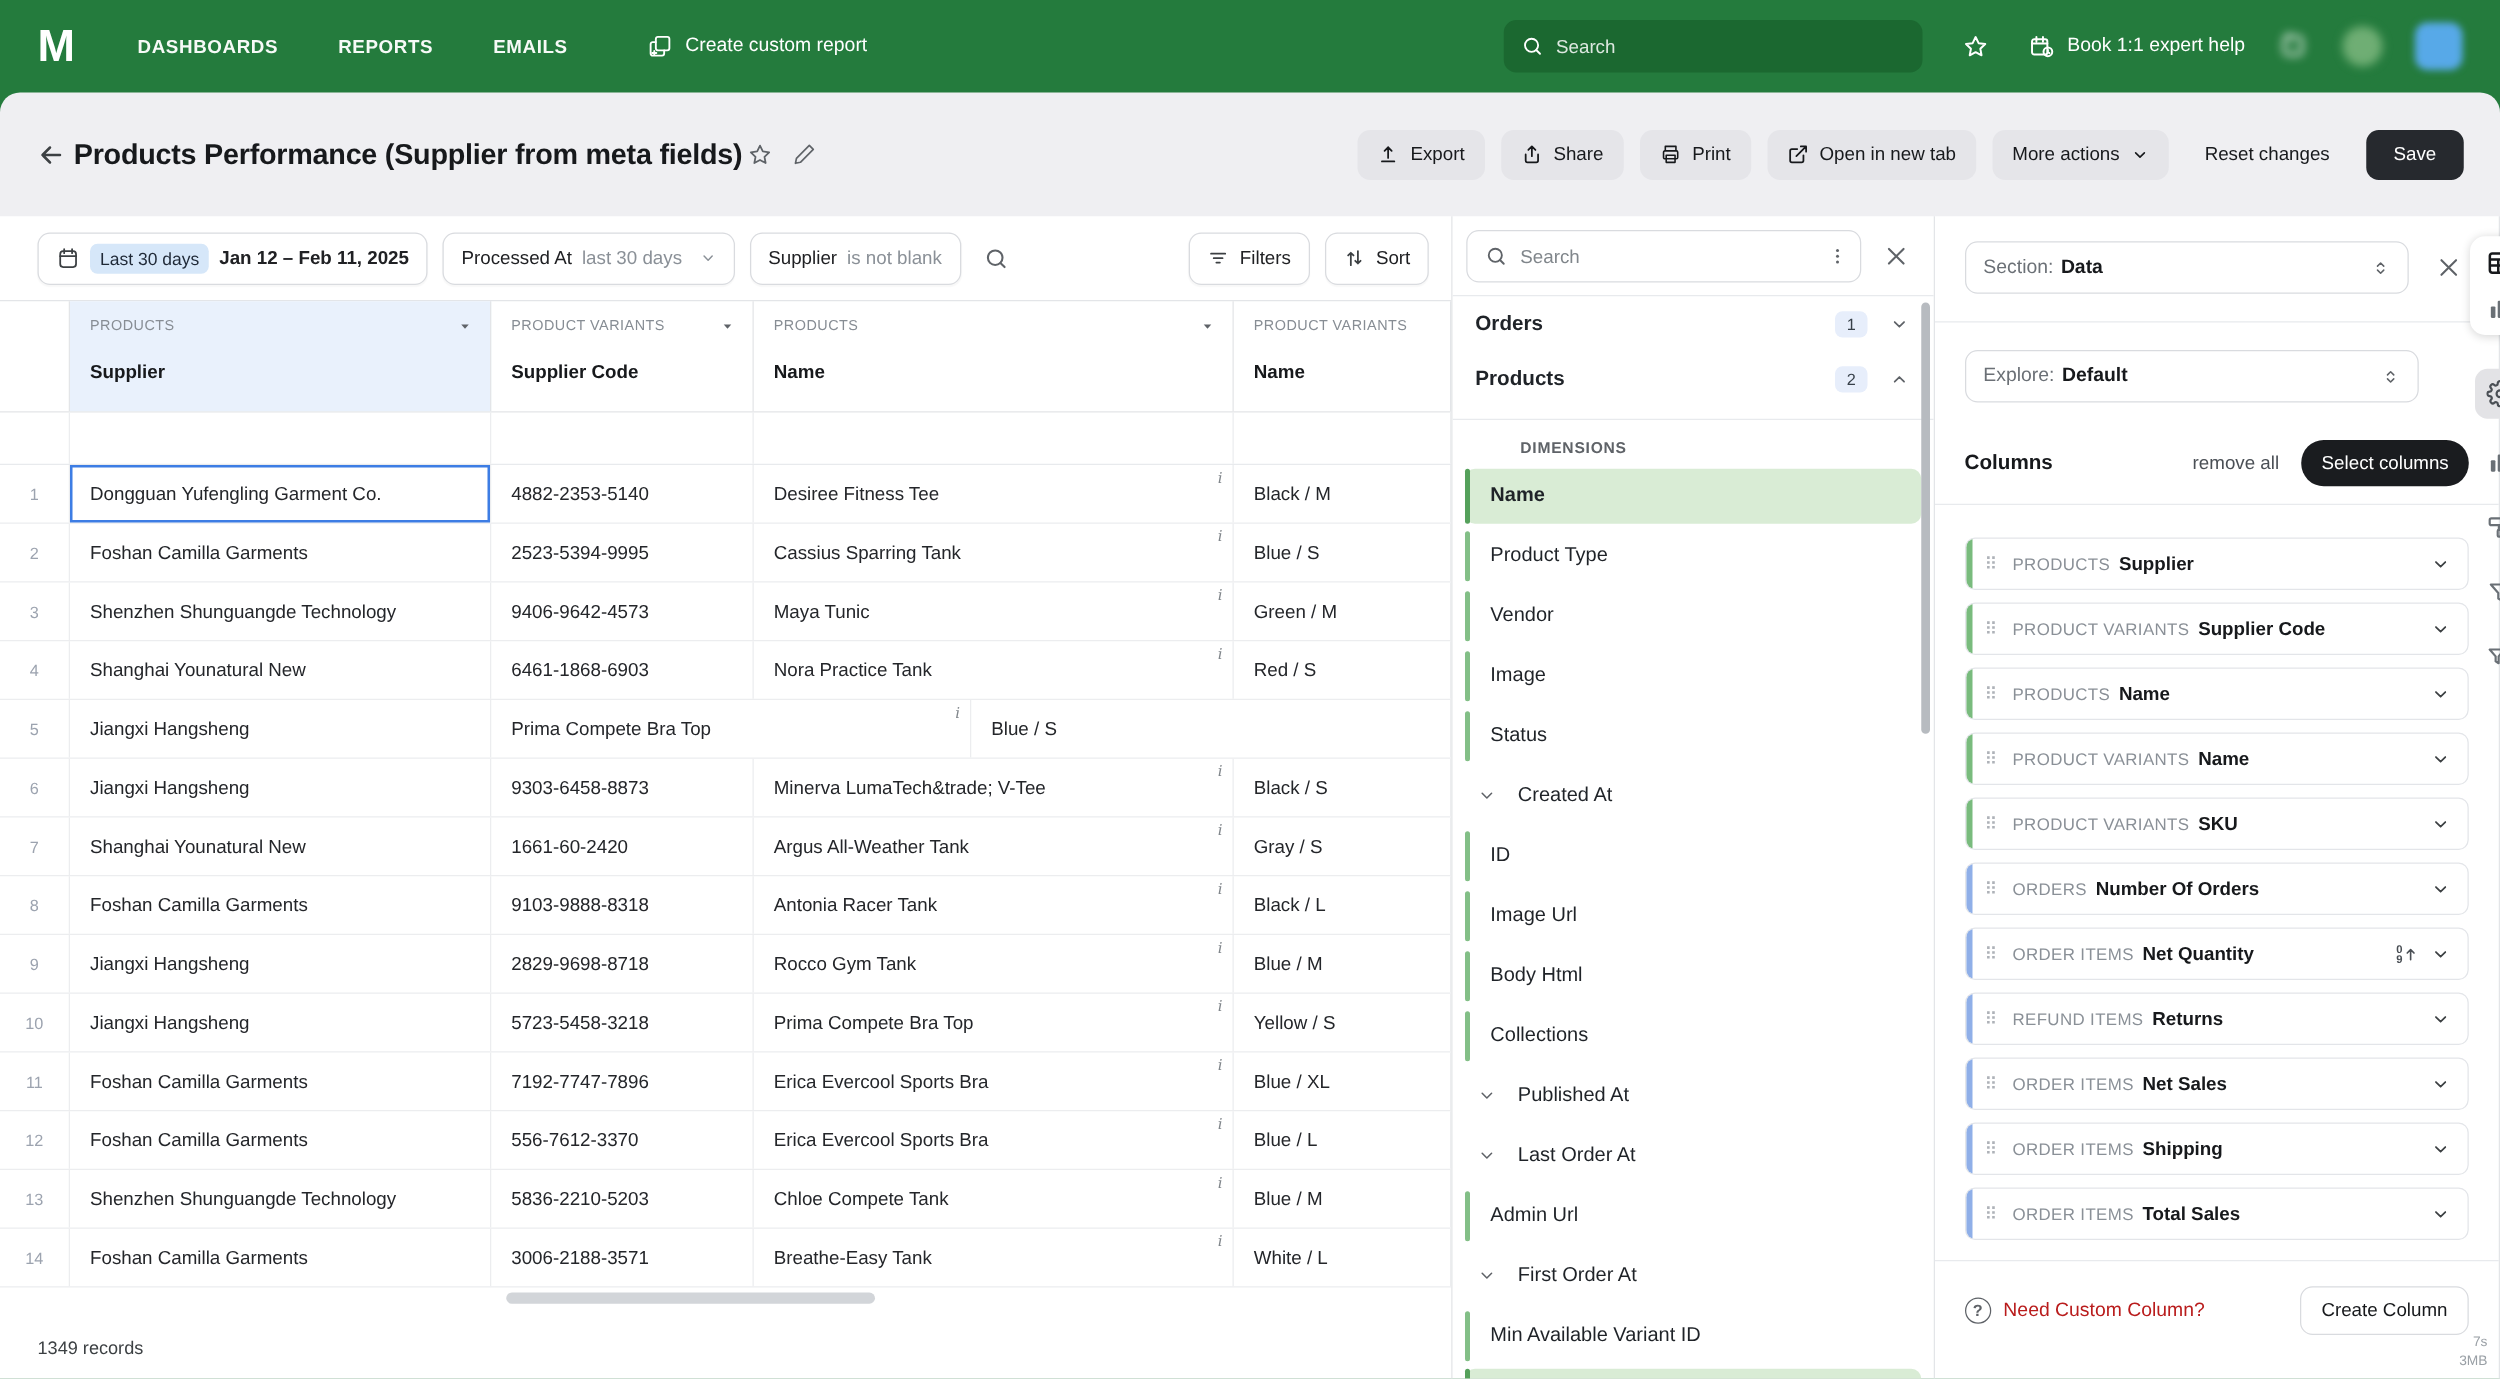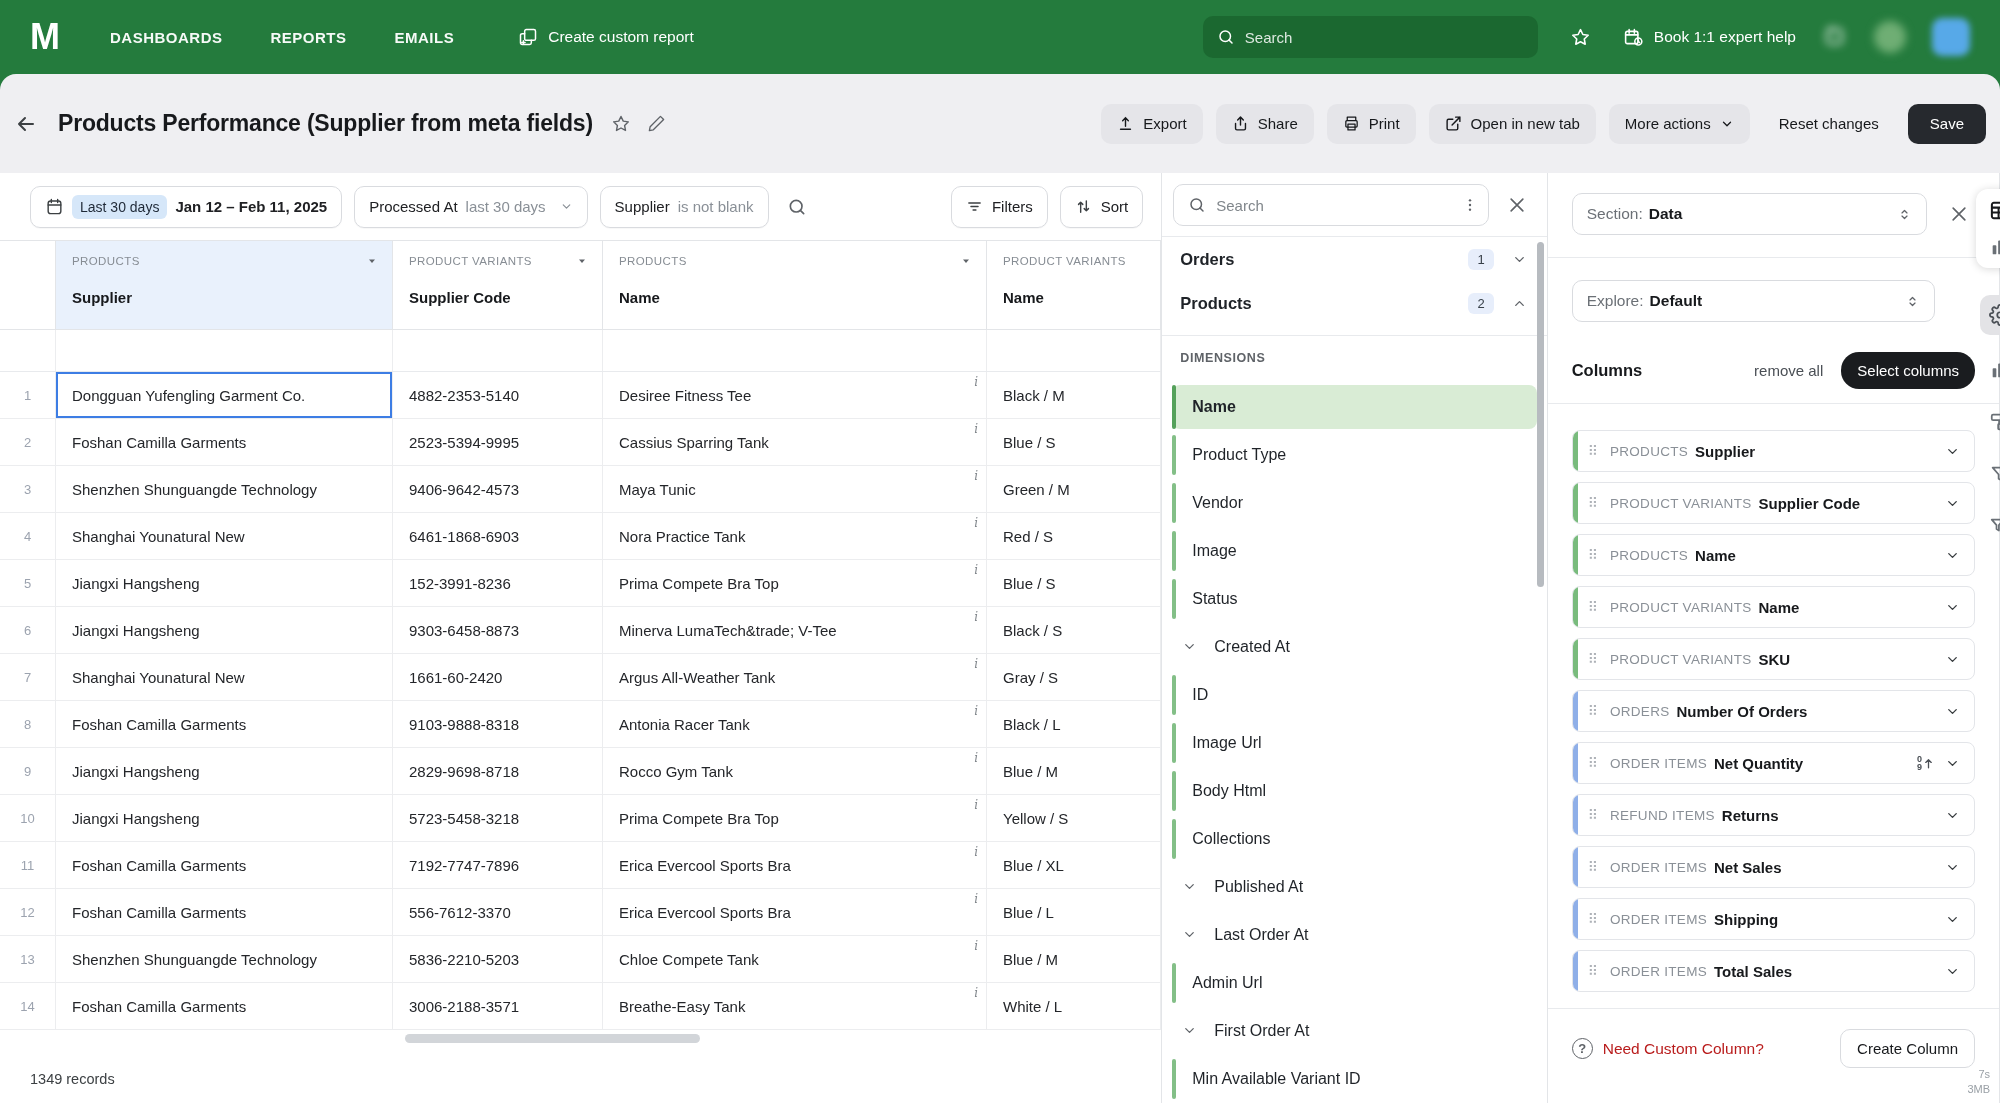--- a/index.html
+++ b/index.html
@@ -18,21 +18,21 @@
   .nav-search input { background:transparent; border:none; outline:none; color:#fff; font-size:15px; width:100%; font-family:inherit; }
   .nav-search input::placeholder { color:rgba(255,255,255,.85); }
   .blur-item { filter:blur(4px); }
   .avatar-green { width:32px; height:32px; border-radius:50%; background:#6fae74; }
   .avatar-blue { width:38px; height:38px; border-radius:10px; background:#57A9E8; filter:blur(3px); }
 
   
   .sheet { position:absolute; top:74px; left:0; right:0; bottom:0; background:#EFEFF2; border-radius:16px 16px 0 0; overflow:hidden; }
 
   
-  .header-row { height:99px; display:flex; align-items:center; padding:0 14px; gap:14px; }
+  .header-row { height:99px; display:flex; align-items:center; padding:0 29px; }
   .back-btn { color:#3C4043; cursor:pointer; }
   .page-title { font-size:23px; font-weight:700; color:#17191C; letter-spacing:-.2px; margin:0 4px 0 6px; }
   .title-icons { display:flex; gap:16px; color:#5F6368; align-items:center; }
   .hdr-actions { margin-left:auto; display:flex; align-items:center; gap:13px; }
   .hbtn { height:40px; background:#E5E5E9; border:none; border-radius:10px; display:flex; align-items:center; gap:9px; padding:0 16px; font-size:15px; font-weight:500; color:#17191C; font-family:inherit; cursor:pointer; }
   .hbtn.text-only { background:transparent; }
   .hbtn.save { background:#26292E; color:#fff; padding:0 22px; }
 
   
   .workspace { position:absolute; top:99px; left:0; right:0; bottom:0; background:#fff; display:flex; }
@@ -74,21 +74,21 @@
   .fields-panel { width:388px; border-right:1px solid #E3E5E8; position:relative; padding-top:11px; overflow:hidden; }
   .fp-search-row { display:flex; align-items:center; padding:0 14px 0 11px; gap:12px; }
   .fp-search { flex:1; height:42px; border:1px solid #D9DBDF; border-radius:10px; display:flex; align-items:center; gap:10px; padding:0 10px 0 14px; color:#5F6368; }
   .fp-search input { flex:1; border:none; outline:none; font-size:15px; font-family:inherit; color:#202124; }
   .fp-search input::placeholder { color:#80868B; }
   .fp-div { border-top:1px solid #E8EAED; margin-top:10px; }
   .group-row { height:44px; display:flex; align-items:center; padding:0 20px 0 18px; cursor:pointer; }
   .group-row .gname { font-size:16.5px; font-weight:600; color:#1F2328; }
   .badge { margin-left:auto; background:#E7EEFB; color:#374049; font-size:13px; border-radius:6px; padding:3px 9px; }
   .group-row .chev { margin-left:18px; color:#5F6368; }
-  .dims-label { padding:15px 18px 20px; font-size:12.5px; letter-spacing:.6px; color:#5F6368; font-weight:600; }
+  .dims-label { padding:15px 18px 10px; font-size:12.5px; letter-spacing:.6px; color:#5F6368; font-weight:600;margin-left:36px; }
   .dim-item { height:44px; margin:0 10px 4px; border-radius:8px; display:flex; align-items:center; padding-left:20px; position:relative; font-size:16px; color:#1F2328; cursor:pointer; }
   .dim-item .bar { position:absolute; left:0; top:2px; bottom:2px; width:4px; border-radius:2px; background:#83BF87; }
   .dim-item.selected { background:#D9ECD5; font-weight:600; }
   .dim-item.selected .bar { background:#55A15B; top:0; bottom:0; }
   .dim-item.group { padding-left:42px; }
   .dim-item.group .gchev { position:absolute; left:10px; top:14px; color:#5F6368; }
   .vscroll { position:absolute; right:3px; top:69px; width:7px; height:345px; border-radius:4px; background:#B7BBC0; }
 
   
   .settings-panel { width:455px; border-right:1px solid #E3E5E8; position:relative; padding:20px 24px 0; }
@@ -399,21 +399,20 @@
         <div class="td w-c2">6461-1868-6903</div>
         <div class="td w-c3">
             <span>Nora Practice Tank</span>
             <span class="info-i">i</span>
           </div>
         <div class="td w-c4">Red / S</div>
       </div>
       <div class="tr">
         <div class="td num w-num">5</div>
         <div class="td w-c1">Jiangxi Hangsheng</div>
-        <div class="td w-c2">152-3991-8236</div>
         <div class="td w-c3">
             <span>Prima Compete Bra Top</span>
             <span class="info-i">i</span>
           </div>
         <div class="td w-c4">Blue / S</div>
       </div>
       <div class="tr">
         <div class="td num w-num">6</div>
         <div class="td w-c1">Jiangxi Hangsheng</div>
         <div class="td w-c2">9303-6458-8873</div>

